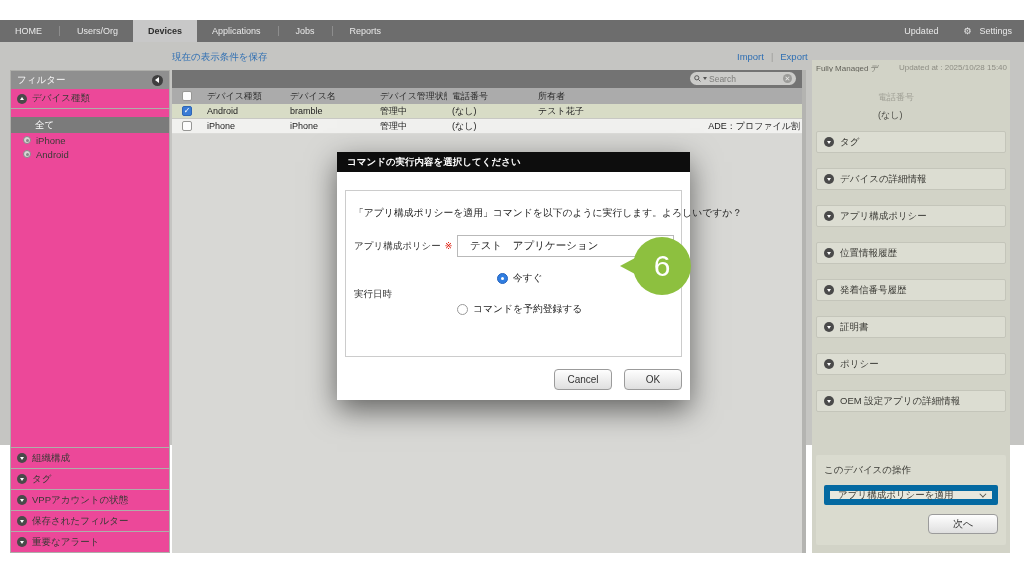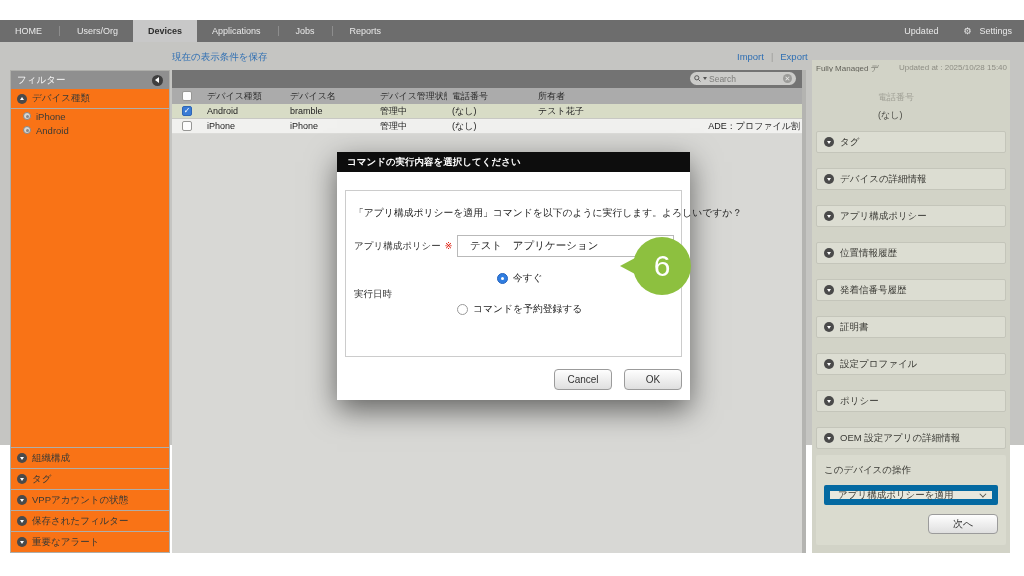--- a/index.html
+++ b/index.html
@@ -18,21 +18,21 @@
   .gear { font-size:9px; color:#e9e9e9; }
 
   
   .content { position:absolute; left:0; top:42px; width:1024px; height:403px; background:#c5c5c2;padding-left:10px; }
   .blue-link { color:#2f6fb3; font-size:9.5px; white-space:nowrap; cursor:pointer; }
   .save-link { position:absolute; left:172px; top:9px; }
   .imp-exp { position:absolute; left:737px; top:9px; display:flex; gap:7px; align-items:center; }
   .imp-exp .sep { color:#9a9a97; font-size:9px; }
 
   
-  .fsidebar { position:absolute; left:10px; top:28px; width:160px; height:483px; background:#f97316;
+  .fsidebar { position:absolute; left:10px; top:28px; width:160px; height:483px; background:#ec4899;
               border:1px solid #aeaeaa; font-size:9.5px; color:#3a3a36; }
   .fs-head { height:18px; background:#8f8f8f; color:#f4f4f4; display:flex; align-items:center; padding:0 6px; }
   .collapse-btn { margin-left:auto; width:11px; height:11px; border-radius:50%; background:#3f3f3f;
                   display:flex; align-items:center; justify-content:center; }
   .tri-left { width:0; height:0; border-top:3px solid transparent; border-bottom:3px solid transparent;
               border-right:4px solid #fff; margin-right:1px; }
   .fs-section { height:20px; border-bottom:1px solid #aeaeaa; display:flex; align-items:center; gap:5px; padding:0 6px; }
   .ci { width:10px; height:10px; border-radius:50%; background:#4a4a4a; flex:0 0 auto;
         display:flex; align-items:center; justify-content:center; }
   .ci .up { width:0; height:0; border-left:2.5px solid transparent; border-right:2.5px solid transparent;
@@ -166,20 +166,23 @@
         <span class="collapse-btn">
             <span class="tri-left"></span>
           </span>
       </div>
       <div class="fs-section">
         <span class="ci">
             <span class="up"></span>
           </span>
         <span>デバイス種類</span>
       </div>
+      <div class="fs-opt-all">
+        <span>全て</span>
+      </div>
       <div class="fs-opt">
         <span class="radio-ring">
             <i></i>
           </span>
         <span>iPhone</span>
       </div>
       <div class="fs-opt">
         <span class="radio-ring">
             <i></i>
           </span>
@@ -303,26 +306,20 @@
         <div class="rbar">
           <span class="ci">
               <span class="down"></span>
             </span>
           <span>証明書</span>
         </div>
         <div class="rbar">
           <span class="ci">
               <span class="down"></span>
             </span>
-          <span>設定プロファイル</span>
-        </div>
-        <div class="rbar">
-          <span class="ci">
-              <span class="down"></span>
-            </span>
           <span>ポリシー</span>
         </div>
         <div class="rbar">
           <span class="ci">
               <span class="down"></span>
             </span>
           <span>OEM 設定アプリの詳細情報</span>
         </div>
       </div>
       <div class="ops">

